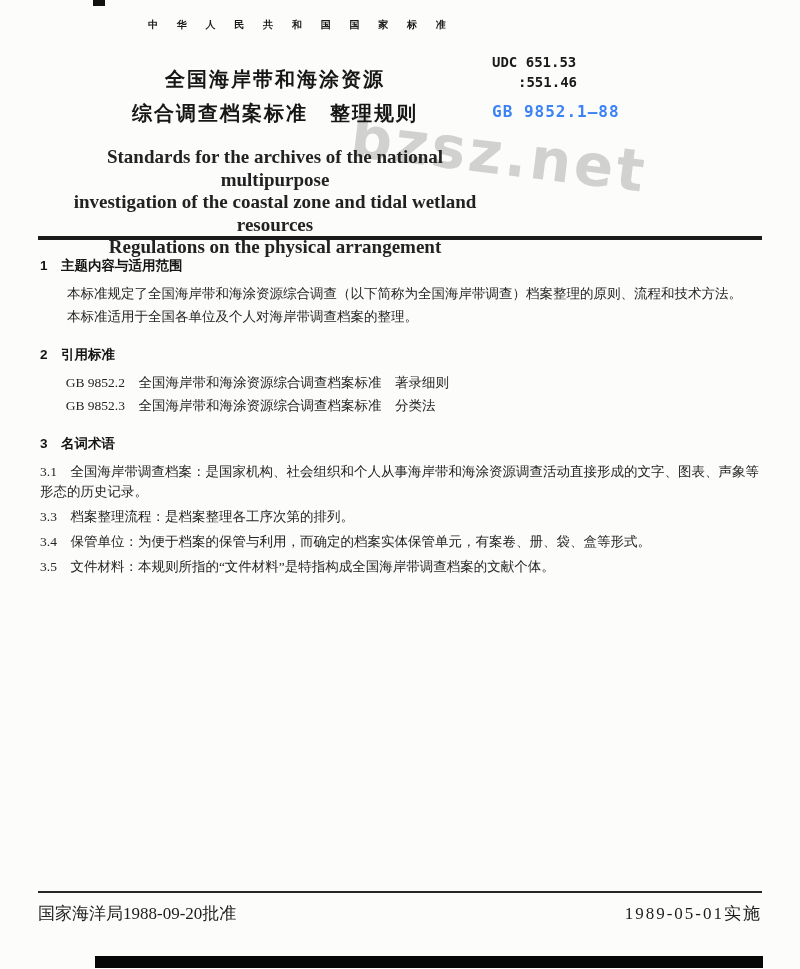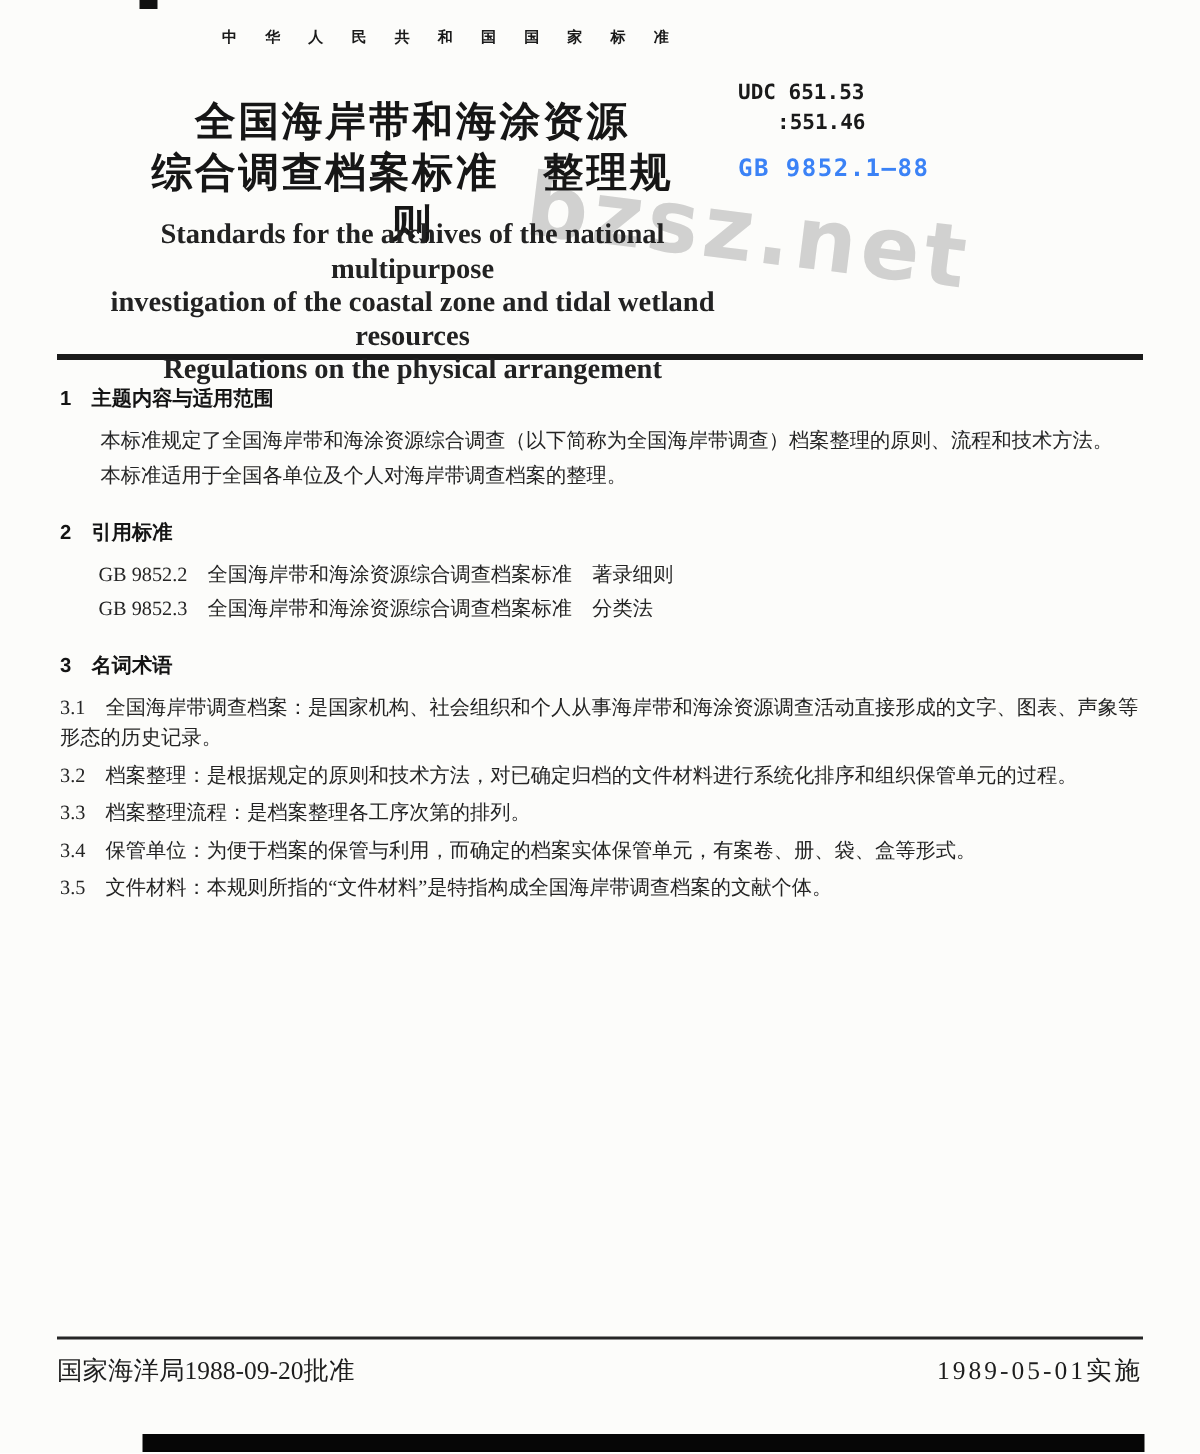--- a/index.html
+++ b/index.html
@@ -25,23 +25,23 @@
     z-index:0; white-space:nowrap;
   }
   .std-label {
     position:absolute; left:148px; top:18px;
     font-size:10px; font-weight:bold; letter-spacing:8px;
     color:#1a1a1a; font-family:"Liberation Sans",sans-serif; z-index:1;
     white-space:nowrap;
   }
   .title-zh {
     position:absolute; left:100px; top:64px; width:350px;
-    text-align:center; font-weight:bold; font-size:27px; line-height:34px;
+    text-align:center; font-weight:bold; font-size:20px; line-height:34px;
     letter-spacing:2px; color:#161616; z-index:1;
-    font-family:Liberation Sans, sans-serif;
+    font-family:Liberation Mono, monospace;
   }
   .udc {
     position:absolute; left:492px; top:52px;
     font-size:14px; font-weight:bold; line-height:20px;
     font-family:"DejaVu Sans Mono",monospace; color:#1a1a1a; z-index:1;
   }
   .udc .udc2 { padding-left:26px; }
   .std-code {
     position:absolute; left:492px; top:102px;
     font-size:16px; font-weight:bold; letter-spacing:1px;
@@ -118,21 +118,20 @@
     <div class="sec-h first">1　主题内容与适用范围</div>
     <p class="para indent">本标准规定了全国海岸带和海涂资源综合调查（以下简称为全国海岸带调查）档案整理的原则、流程和技术方法。</p>
     <p class="para indent">本标准适用于全国各单位及个人对海岸带调查档案的整理。</p>
 
     <div class="sec-h">2　引用标准</div>
     <p class="para ref">GB 9852.2　全国海岸带和海涂资源综合调查档案标准　著录细则</p>
     <p class="para ref">GB 9852.3　全国海岸带和海涂资源综合调查档案标准　分类法</p>
 
     <div class="sec-h">3　名词术语</div>
     <p class="para term">3.1　全国海岸带调查档案：是国家机构、社会组织和个人从事海岸带和海涂资源调查活动直接形成的文字、图表、声象等形态的历史记录。</p>
-    <p class="para term">3.2　档案整理：是根据规定的原则和技术方法，对已确定归档的文件材料进行系统化排序和组织保管单元的过程。</p>
     <p class="para term">3.3　档案整理流程：是档案整理各工序次第的排列。</p>
     <p class="para term">3.4　保管单位：为便于档案的保管与利用，而确定的档案实体保管单元，有案卷、册、袋、盒等形式。</p>
     <p class="para term">3.5　文件材料：本规则所指的“文件材料”是特指构成全国海岸带调查档案的文献个体。</p>
 
 
   </div>
 
   <div class="footer">
     <span>国家海洋局1988-09-20批准</span>
     <span class="impl">1989-05-01实施</span>

